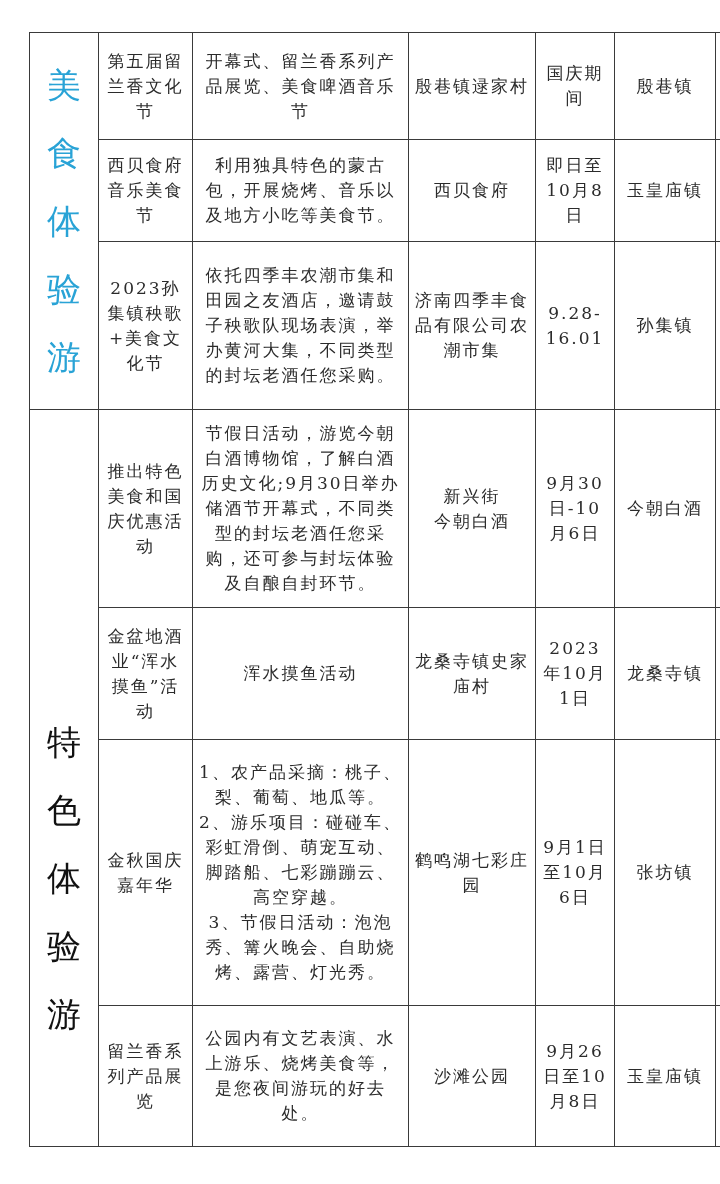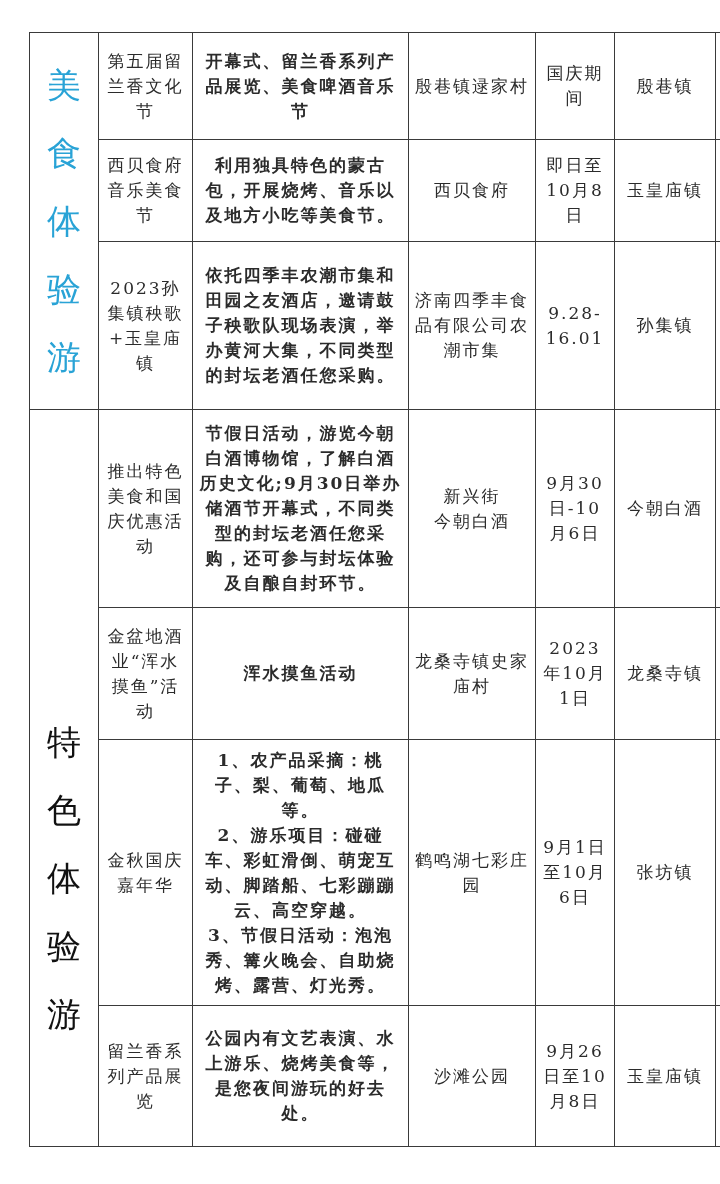--- a/index.html
+++ b/index.html
@@ -18,21 +18,21 @@
     color: #2b2b2b;
   }
   table.events td.cat {
     font-size: 34px; line-height: 68px; padding: 0;
     letter-spacing: 0;
   }
   td.cat span { display: block; }
   .blue td { color: #3aa8d8; }
   td.cat.blue-cat { color: #29a3d6; }
   td.cat.black-cat { color: #111111; }
-  td.desc { padding: 0 4px; font-weight: bold; }
+  td.desc { padding: 0 4px; }
   td.venue { padding: 0 8px; margin-left: 32px; }
   .pre { white-space: pre-line; }
 </style>
 </head>
 <body>
 
 <table class="events">
   <colgroup>
     <col style="width:69px">
     <col style="width:94px">
@@ -61,21 +61,21 @@
     </tr>
     <tr class="blue" style="height:102px">
       <td>西贝食府音乐美食节</td>
       <td class="desc">利用独具特色的蒙古包，开展烧烤、音乐以及地方小吃等美食节。</td>
       <td class="venue">西贝食府</td>
       <td>即日至10月8日</td>
       <td>玉皇庙镇</td>
       <td></td>
     </tr>
     <tr class="blue" style="height:168px">
-      <td>2023孙集镇秧歌+玉皇庙镇</td>
+      <td>2023孙集镇秧歌+美食文化节</td>
       <td class="desc">依托四季丰农潮市集和田园之友酒店，邀请鼓子秧歌队现场表演，举办黄河大集，不同类型的封坛老酒任您采购。</td>
       <td class="venue">济南四季丰食品有限公司农潮市集</td>
       <td>9.28-16.01</td>
       <td>孙集镇</td>
       <td></td>
     </tr>
 
     <tr style="height:198px">
       <td class="cat black-cat" rowspan="4" style="vertical-align:middle;">
         <div style="padding-top:200px;">

